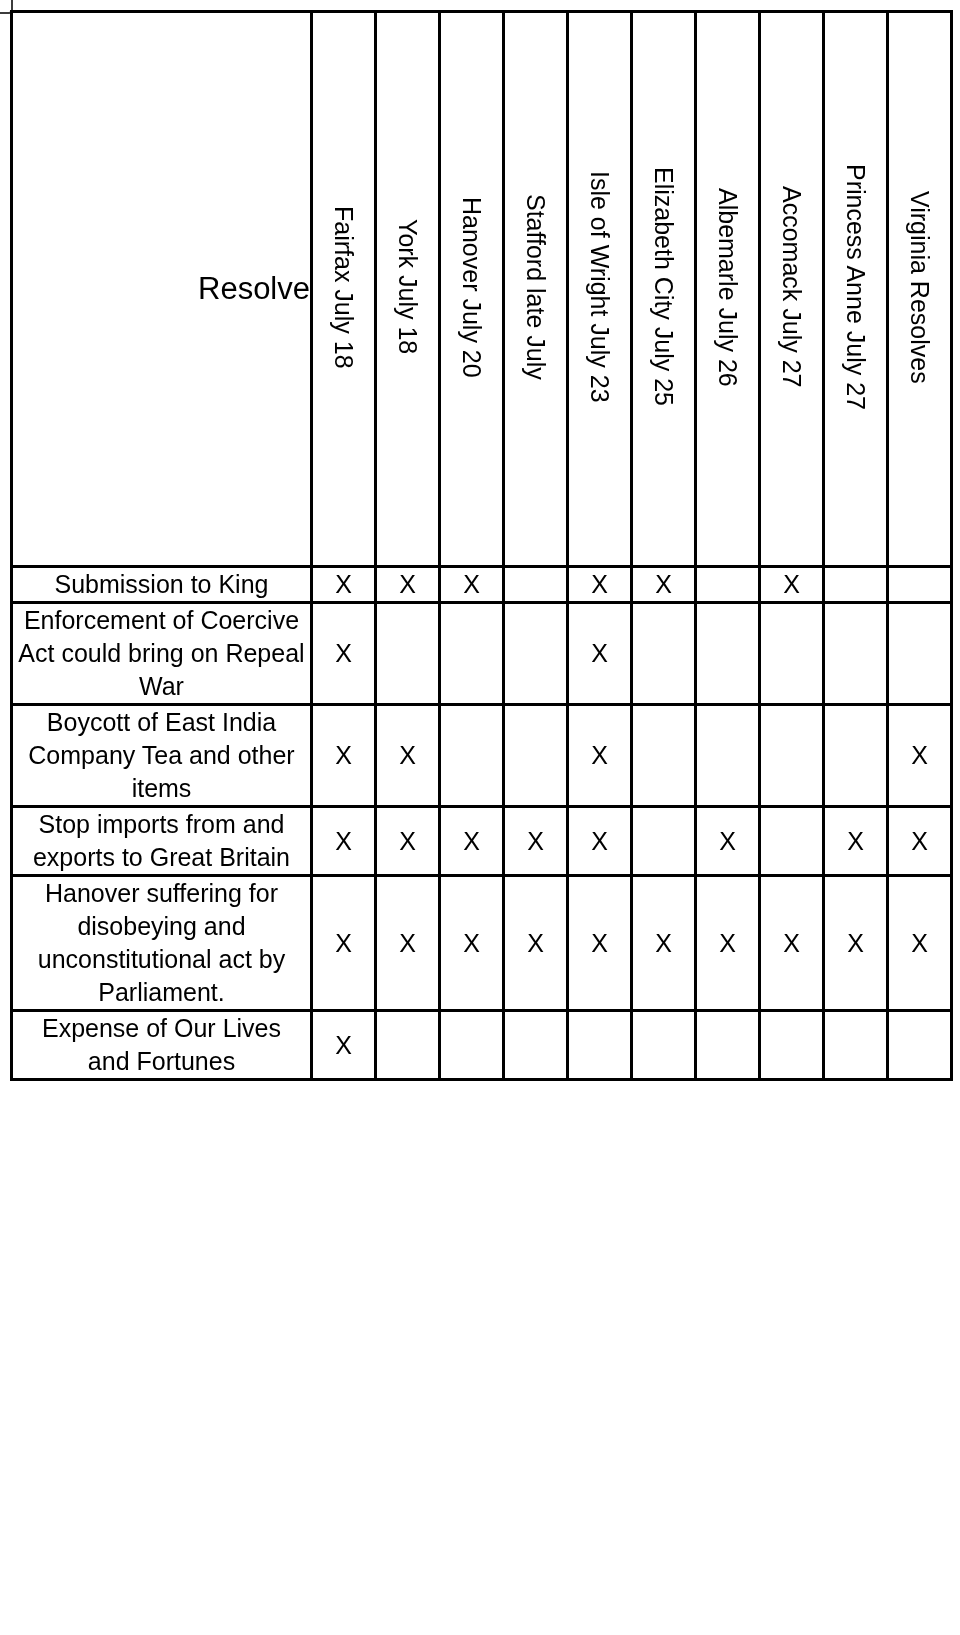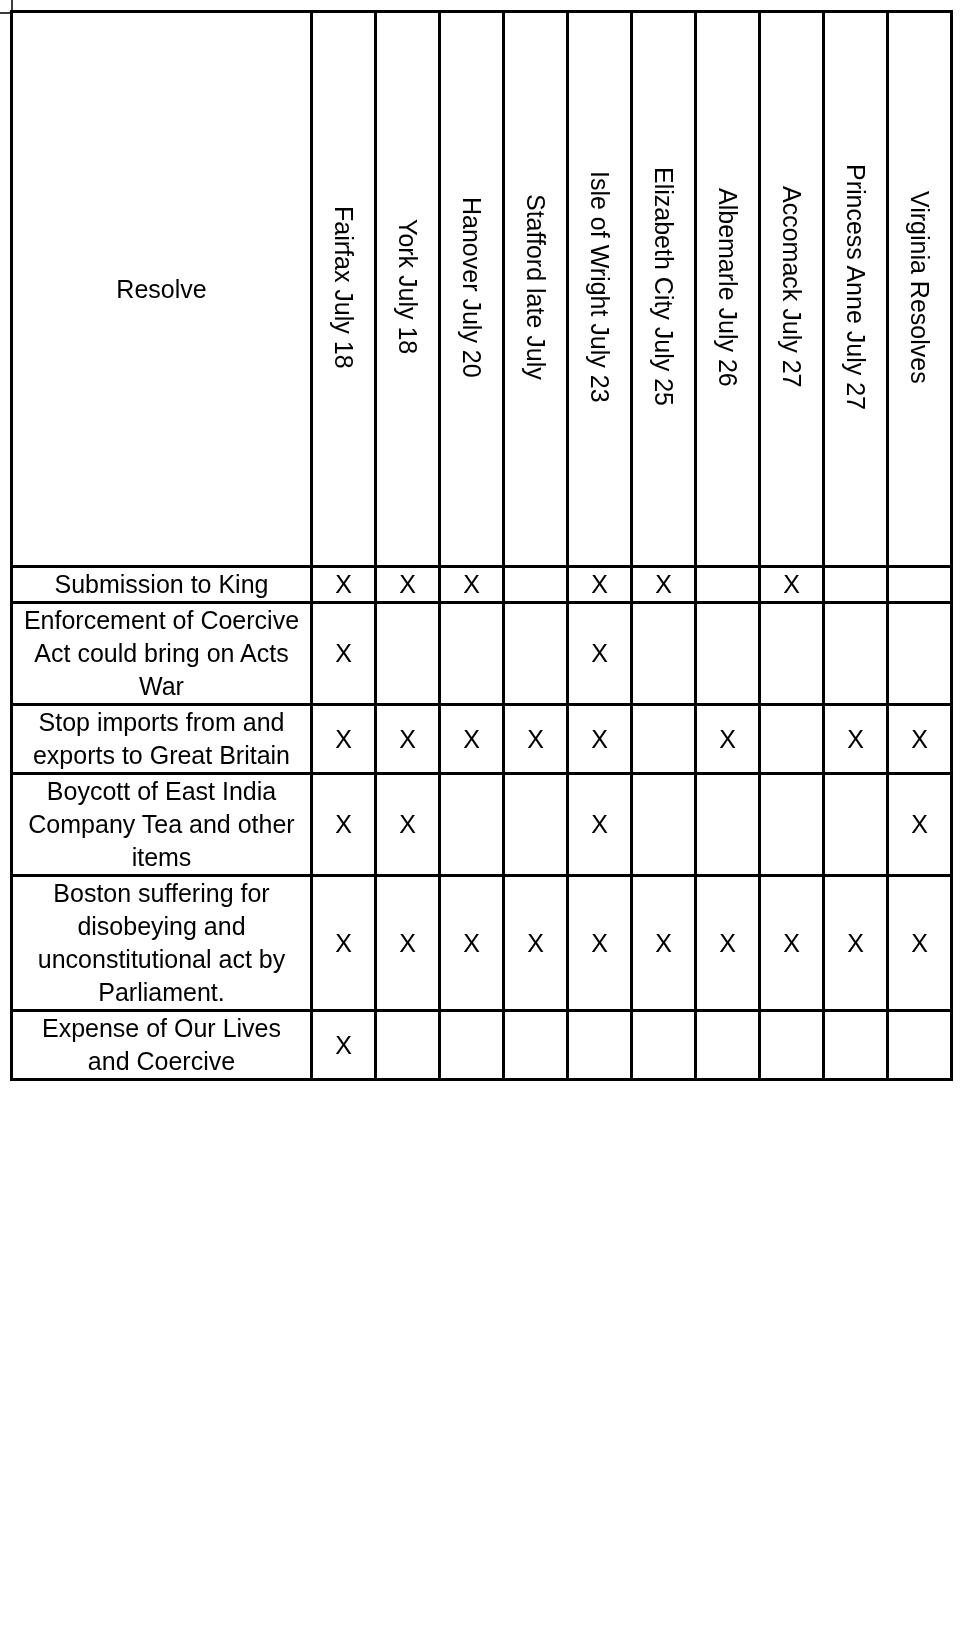--- a/index.html
+++ b/index.html
@@ -39,22 +39,22 @@
     font-weight: normal;
     padding: 0;
     background: #ffffff;
   }
   col.resolve-col { width: 300px; }
   col.county-col  { width: 64px; }
 
   
   thead th { height: 552px; vertical-align: middle; text-align: center; }
   th.corner {
-    font-size: 25px;
-    text-align: center;
+    font-size: 31px;
+    text-align: right;
     vertical-align: middle;
   }
   th.colhead { text-align: center; vertical-align: middle; }
   th.colhead .vert {
     display: inline-block;
     writing-mode: vertical-rl;
     text-orientation: mixed;
     white-space: nowrap;
     font-size: 25px;
     line-height: 1;
@@ -133,81 +133,81 @@
         <td class="mark"></td>
         <td class="mark">X</td>
         <td class="mark">X</td>
         <td class="mark"></td>
         <td class="mark">X</td>
         <td class="mark"></td>
         <td class="mark"></td>
       </tr>
       <tr>
     <th class="rowlabel">Enforcement of Coercive
-Act could bring on Acts
+Act could bring on Repeal
 War</th>
   <td class="mark">X</td>
         <td class="mark"></td>
         <td class="mark"></td>
         <td class="mark"></td>
         <td class="mark">X</td>
         <td class="mark"></td>
         <td class="mark"></td>
         <td class="mark"></td>
         <td class="mark"></td>
         <td class="mark"></td>
-      </tr>
-      <tr>
-    <th class="rowlabel">Stop imports from and
-exports to Great Britain</th>
-  <td class="mark">X</td>
-        <td class="mark">X</td>
-        <td class="mark">X</td>
-        <td class="mark">X</td>
-        <td class="mark">X</td>
-        <td class="mark"></td>
-        <td class="mark">X</td>
-        <td class="mark"></td>
-        <td class="mark">X</td>
-        <td class="mark">X</td>
       </tr>
       <tr>
     <th class="rowlabel">Boycott of East India
 Company Tea and other
 items</th>
   <td class="mark">X</td>
         <td class="mark">X</td>
         <td class="mark"></td>
         <td class="mark"></td>
         <td class="mark">X</td>
         <td class="mark"></td>
         <td class="mark"></td>
         <td class="mark"></td>
         <td class="mark"></td>
         <td class="mark">X</td>
       </tr>
       <tr>
-    <th class="rowlabel">Boston suffering for
+    <th class="rowlabel">Stop imports from and
+exports to Great Britain</th>
+  <td class="mark">X</td>
+        <td class="mark">X</td>
+        <td class="mark">X</td>
+        <td class="mark">X</td>
+        <td class="mark">X</td>
+        <td class="mark"></td>
+        <td class="mark">X</td>
+        <td class="mark"></td>
+        <td class="mark">X</td>
+        <td class="mark">X</td>
+      </tr>
+      <tr>
+    <th class="rowlabel">Hanover suffering for
 disobeying and
 unconstitutional act by
 Parliament.</th>
   <td class="mark">X</td>
         <td class="mark">X</td>
         <td class="mark">X</td>
         <td class="mark">X</td>
         <td class="mark">X</td>
         <td class="mark">X</td>
         <td class="mark">X</td>
         <td class="mark">X</td>
         <td class="mark">X</td>
         <td class="mark">X</td>
       </tr>
       <tr>
     <th class="rowlabel">Expense of Our Lives
-and Coercive</th>
+and Fortunes</th>
   <td class="mark">X</td>
         <td class="mark"></td>
         <td class="mark"></td>
         <td class="mark"></td>
         <td class="mark"></td>
         <td class="mark"></td>
         <td class="mark"></td>
         <td class="mark"></td>
         <td class="mark"></td>
         <td class="mark"></td>

